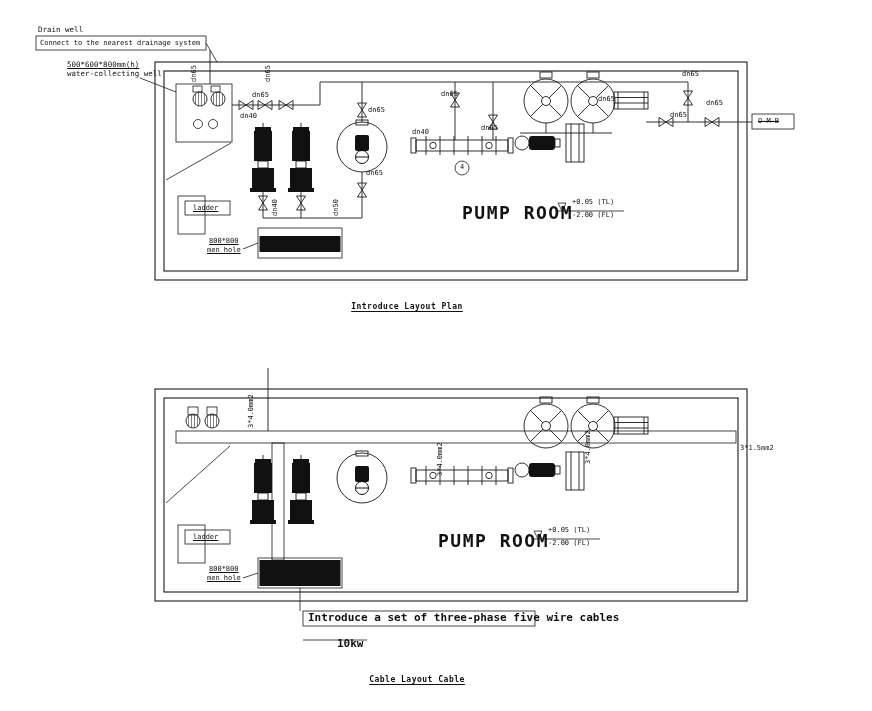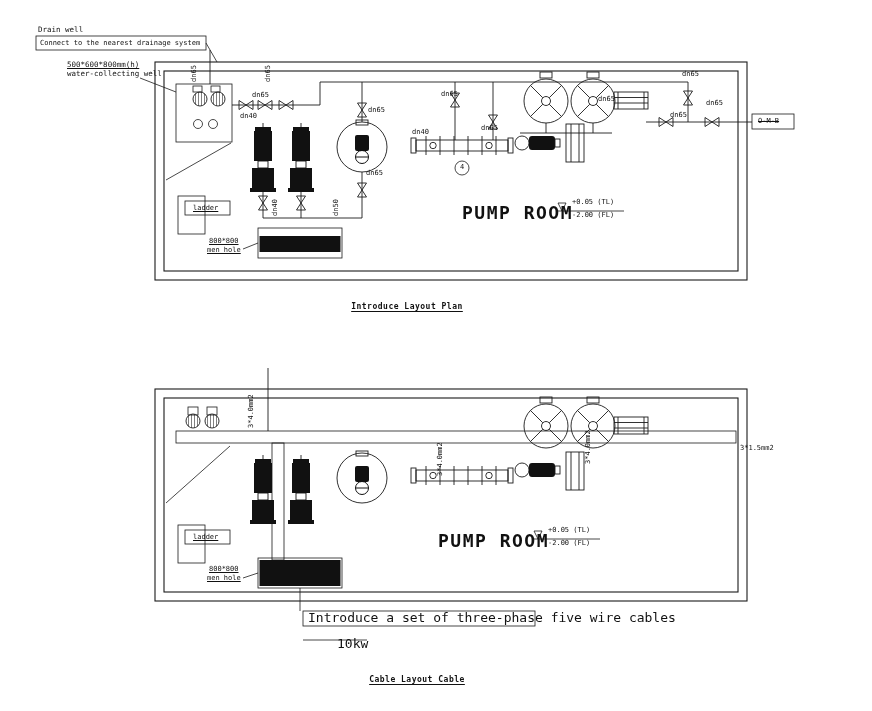--- a/index.html
+++ b/index.html
@@ -4,21 +4,21 @@
 <style>
   html,body{margin:0;padding:0;background:#fff;}
   #sheet{position:relative;width:872px;height:711px;background:#fff;overflow:hidden;
          font-family:"DejaVu Sans Mono", monospace;color:#111;}
   svg{position:absolute;left:0;top:0;}
   .wall{fill:none;stroke:#1b1b1b;stroke-width:1.1;}
   .thin{fill:none;stroke:#1b1b1b;stroke-width:0.8;}
   .pipe{fill:none;stroke:#1b1b1b;stroke-width:0.9;}
   .lbl{position:absolute;font-size:7px;line-height:8px;white-space:nowrap;color:#111;}
   .note{font-size:7.5px;}
-  .bignote{font-size:13px;}
+  .bignote{font-size:11px;font-weight:bold;}
   .u{text-decoration:underline;text-underline-offset:1px;}
   .strike{text-decoration:line-through;}
   .v{transform:rotate(-90deg);transform-origin:0 100%;}
   .room{font-size:18px;font-weight:bold;letter-spacing:1.5px;}
   .title{font-size:8px;font-weight:bold;text-decoration:underline;text-underline-offset:2px;
          width:140px;text-align:center;letter-spacing:0.5px;}
   .ctr{text-align:center;}
 </style>
 </head>
 <body>

